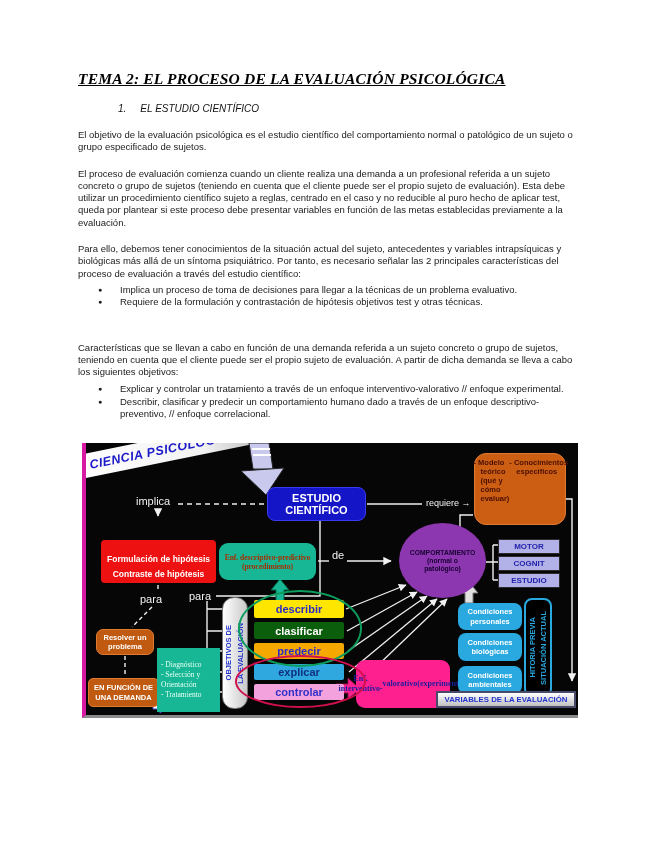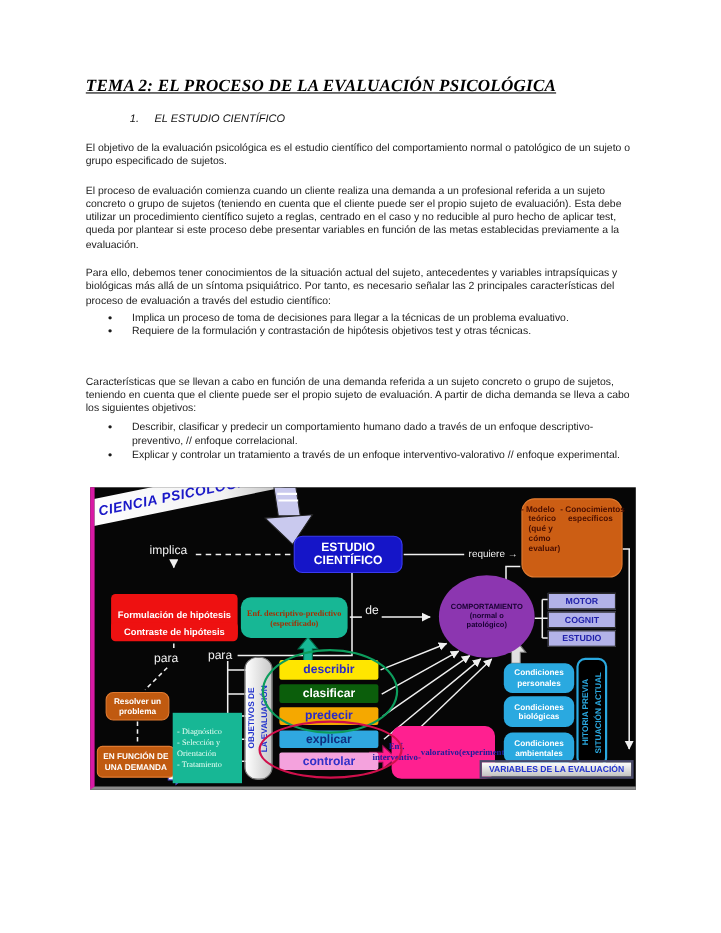--- a/index.html
+++ b/index.html
@@ -125,25 +125,25 @@
     <span class="blt">●</span>
     <span>Requiere de la formulación y contrastación de hipótesis objetivos test y otras técnicas.</span>
   </div>
 </div>
 
 <p class="para p4">Características que se llevan a cabo en función de una demanda referida a un sujeto concreto o grupo de sujetos, teniendo en cuenta que el cliente puede ser el propio sujeto de evaluación. A partir de dicha demanda se lleva a cabo los siguientes objetivos:</p>
 
 <div class="blist second">
   <div class="bullet-row">
     <span class="blt">●</span>
+    <span>Explicar y controlar un tratamiento a través de un enfoque interventivo-valorativo // enfoque experimental.</span>
+  </div>
+  <div class="bullet-row">
+    <span class="blt">●</span>
     <span>Describir, clasificar y predecir un comportamiento humano dado a través de un enfoque descriptivo-preventivo, // enfoque correlacional.</span>
-  </div>
-  <div class="bullet-row">
-    <span class="blt">●</span>
-    <span>Explicar y controlar un tratamiento a través de un enfoque interventivo-valorativo // enfoque experimental.</span>
   </div>
 </div>
 
 <div class="diagram">
 
   <div class="banner">CIENCIA PSICOLÓGICA</div>
 
   <svg class="lines" width="492" height="272" viewBox="0 0 492 272">
     <defs>
       <marker id="ah" markerWidth="7" markerHeight="7" refX="5.5" refY="3" orient="auto">
@@ -205,21 +205,21 @@
 
   <div class="dbox modelo">
     <div>- Modelo teórico (qué y cómo evaluar)</div>
     <div>- Conocimientos específicos</div>
   </div>
 
   <div class="dbox redbox red1">Toma de decisiones</div>
   <div class="dbox redbox red2">Formulación de hipótesis</div>
   <div class="dbox redbox red3">Contraste de hipótesis</div>
 
-  <div class="dbox enfdesc">Enf. descriptivo-predictivo (especificado)</div>
+  <div class="dbox enfdesc">Enf. descriptivo-predictivo (procedimiento)</div>
 
   <span class="wlabel de">de</span>
 
   <div class="dbox oval">
     <div>COMPORTAMIENTO</div>
     <div>(normal o</div>
     <div>patológico)</div>
   </div>
 
   <div class="dbox sys sys1">MOTOR</div>

